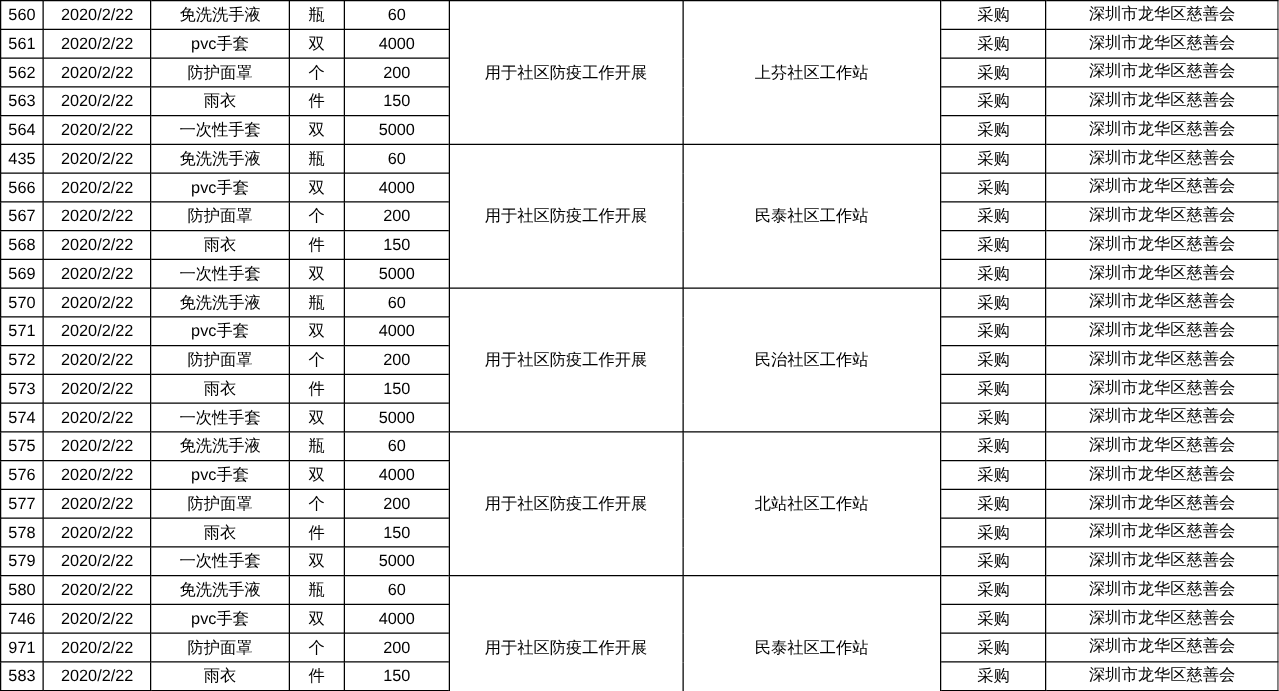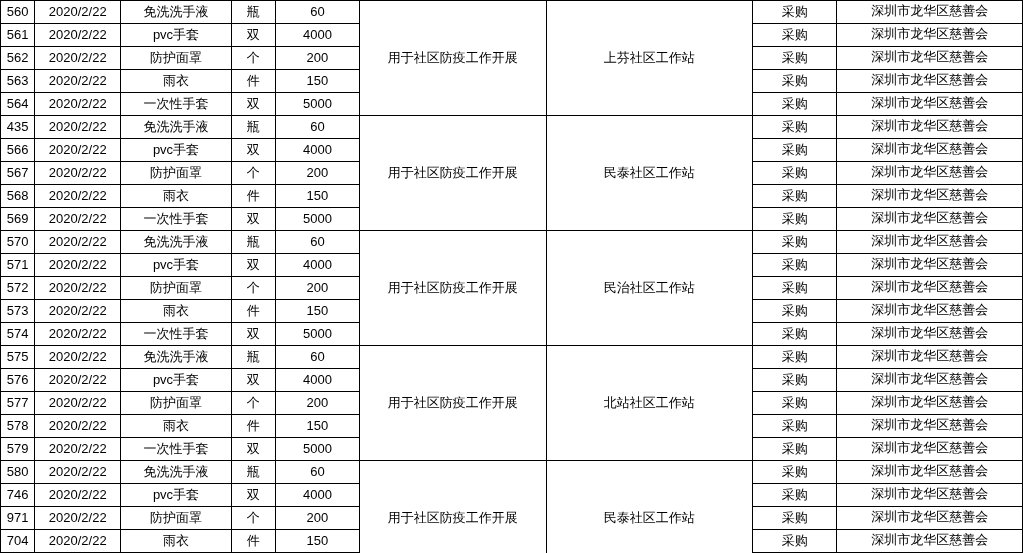--- a/index.html
+++ b/index.html
@@ -283,21 +283,21 @@
         <tr>
           <td class="id">971</td>
           <td class="date">2020/2/22</td>
           <td class="item">防护面罩</td>
           <td class="unit">个</td>
           <td class="qty">200</td>
           <td class="type">采购</td>
           <td class="org">深圳市龙华区慈善会</td>
         </tr>
         <tr>
-          <td class="id">704</td>
+          <td class="id">583</td>
           <td class="date">2020/2/22</td>
           <td class="item">雨衣</td>
           <td class="unit">件</td>
           <td class="qty">150</td>
           <td class="type">采购</td>
           <td class="org">深圳市龙华区慈善会</td>
         </tr>
         <tr>
           <td class="id">584</td>
           <td class="date">2020/2/22</td>

